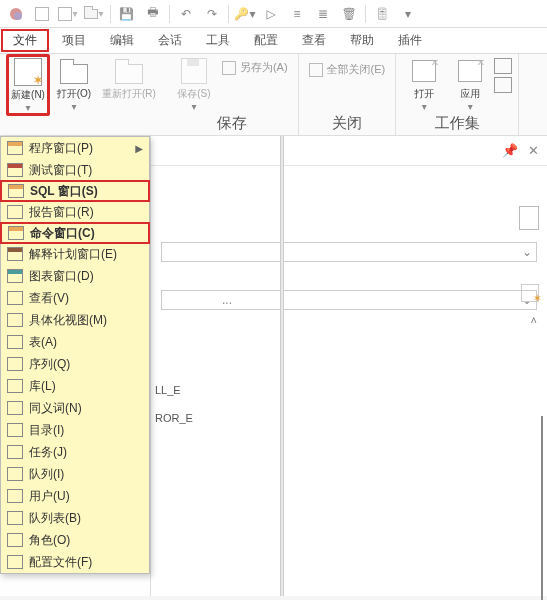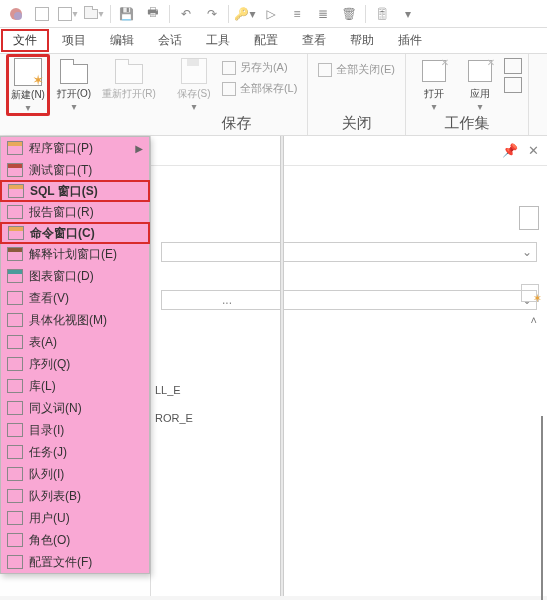--- a/index.html
+++ b/index.html
@@ -112,21 +112,21 @@
   .close-icon::after { content:'✕'; position:absolute; right:-4px; top:-4px; color:#bbb; font-size:10px; }
 
   .mini-btn { display:flex; align-items:center; gap:4px; padding:2px 4px; font-size:11px; color:#999; }
   .mini-btn .mi { width:14px; height:14px; border:1px solid #bbb; }
 
   
   .dropdown {
     position: absolute;
     left: 0; top: 136px;
     width: 150px;
-    background: #f9a8d4;
+    background: #fef9c3;
     border: 1px solid #bbb;
     box-shadow: 2px 3px 6px rgba(0,0,0,.2);
     z-index: 10;
   }
   .dropdown .dd-item {
     display: flex; align-items: center;
     height: 22px;
     padding: 0 6px;
     gap: 6px;
     position: relative;
@@ -252,28 +252,24 @@
 
   <div class="ribbon-group">
     <div class="ribbon-row">
       <div class="rbtn">
         <div class="icon">
             <div class="save-icon" style="opacity:.4"></div>
           </div>
         <span class="lbl disabled">保存(S)</span>
         <span class="chev">▾</span>
       </div>
-      <div style="display:flex;flex-direction:column;gap:2px;padding-top:4px">
+      <div style="display:flex;flex-direction:row;gap:16px;padding-top:4px">
         <div class="mini-btn">
             <div class="mi"></div>
             <span>另存为(A)</span>
-          </div>
-        <div class="mini-btn">
-            <div class="mi"></div>
-            <span>全部保存(L)</span>
           </div>
       </div>
     </div>
     <div class="group-label">保存</div>
   </div>
 
   <div class="ribbon-group">
     <div class="ribbon-row">
       <div style="display:flex;flex-direction:column;gap:2px;padding-top:4px">
         <div class="mini-btn">
@@ -391,27 +387,27 @@
     <div class="dd-item">
       <div class="dd-icon plain"></div>
       <span>任务(J)</span>
     </div>
     <div class="dd-item">
       <div class="dd-icon plain"></div>
       <span>队列(I)</span>
     </div>
     <div class="dd-item">
       <div class="dd-icon plain"></div>
+      <span>用户(U)</span>
+    </div>
+    <div class="dd-item">
+      <div class="dd-icon plain"></div>
       <span>队列表(B)</span>
     </div>
     <div class="dd-item">
       <div class="dd-icon plain"></div>
-      <span>用户(U)</span>
-    </div>
-    <div class="dd-item">
-      <div class="dd-icon plain"></div>
       <span>角色(O)</span>
     </div>
     <div class="dd-item">
       <div class="dd-icon plain"></div>
       <span>配置文件(F)</span>
     </div>
   </div>
 
 </body></html>

